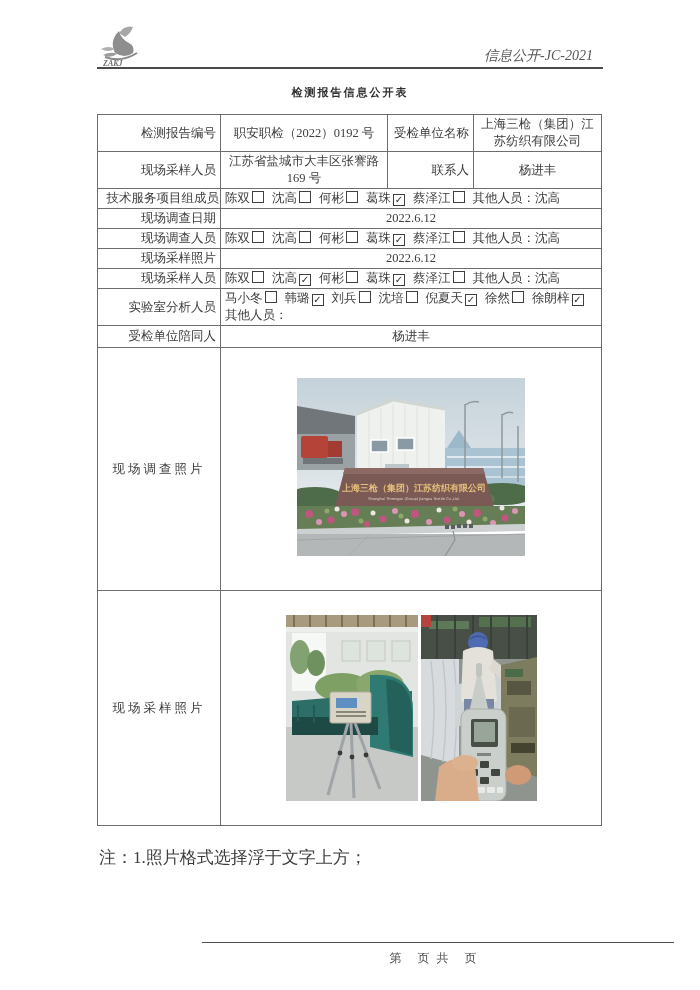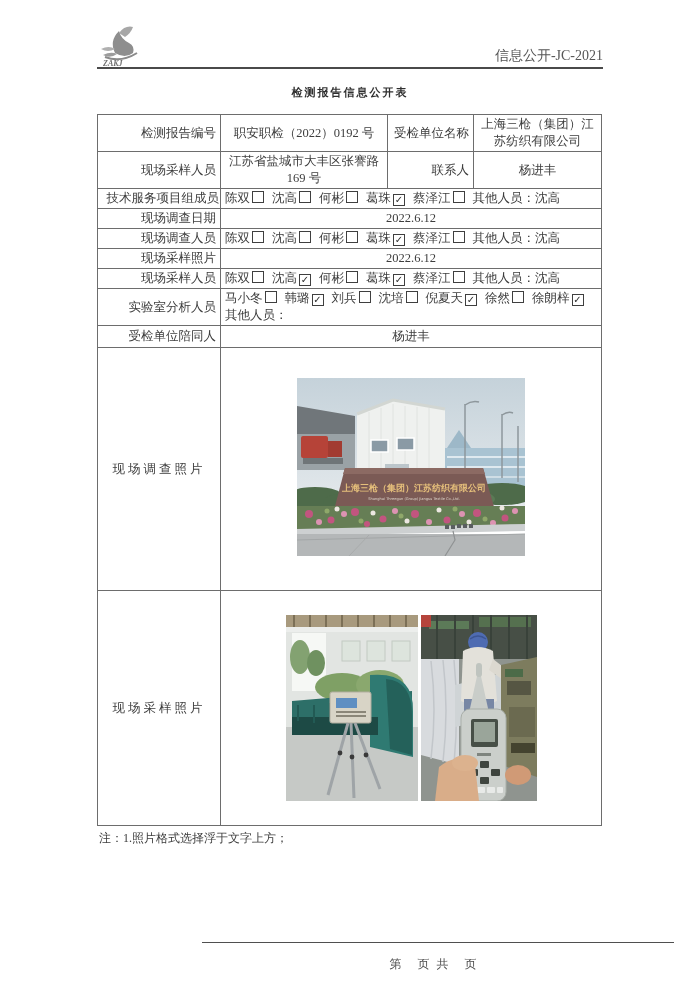--- a/index.html
+++ b/index.html
@@ -6,21 +6,21 @@
   body {
     width:700px; height:990px; background:#ffffff; overflow:hidden;
     font-family:"Liberation Serif","DejaVu Serif",serif; color:#3d3d3d;
   }
   .content { width:506px; margin:0 auto; position:relative; }
 
   
   .hdr { position:relative; margin-top:26px; height:41px; border-bottom:2px solid #4a4a4a; }
   .logo { position:absolute; left:-2px; top:-3px; }
   .company { position:absolute; left:52px; top:18px; font-size:15px; color:#555; letter-spacing:1px; }
-  .doccode { position:absolute; right:0; top:21px; font-size:14px; color:#555; }
+  .doccode { position:absolute; right:10px; top:21px; font-size:14px; color:#555;font-style:italic; }
 
   
   .title { margin:16px 0 0 0; text-align:center; font-size:11px; font-weight:bold; color:#2f2f2f; letter-spacing:2px; }
 
   
   table.form { border-collapse:collapse; table-layout:fixed; width:504px; margin-top:14px; }
   table.form td { border:1px solid #6d6d6d; font-size:12.5px; color:#3d3d3d; padding:1px 4px; overflow:hidden; }
   td.lab { text-align:right; }
   td.val { text-align:center; }
   td.cgroup { text-align:left; padding-left:7px; white-space:nowrap; }
@@ -33,24 +33,24 @@
   }
   .others { white-space:nowrap; }
   .lab2line { line-height:17px; }
 
   .photocell { text-align:center; vertical-align:middle; }
   .photopair { display:flex; justify-content:center; gap:3px; }
   svg { display:block; }
   .photocell svg, .photopair svg { display:inline-block; }
 
   
-  .note { margin-top:4px; font-size:12px; color:#3d3d3d; padding-left:2px; }
+  .note { margin-top:20px; font-size:17px; color:#3d3d3d; padding-left:2px; }
   .ftr { position:absolute; left:97px; top:916px; width:480px; }
   .ftr-line { border-top:1px solid #4f4f4f; height:0; margin-left:8px; width:472px; }
-  .ftr-text { text-align:center; font-size:12px; color:#4a4a4a; margin-top:13px; letter-spacing:2px; }
+  .ftr-text { text-align:center; font-size:12px; color:#4a4a4a; margin-top:7px; letter-spacing:2px; }
 </style>
 </head>
 <body>
 
 <div class="content">
 
   <div class="hdr">
     <svg class="logo" width="50" height="44" viewBox="0 0 50 44">
       <path d="M20 30 Q14 18 24 8 Q26 16 34 20 Q40 23 38 30 Q30 36 20 30 Z" fill="#8e8e8e"></path>
       <path d="M24 10 Q30 2 38 4 Q36 10 30 14 Z" fill="#a7a7a7"></path>

